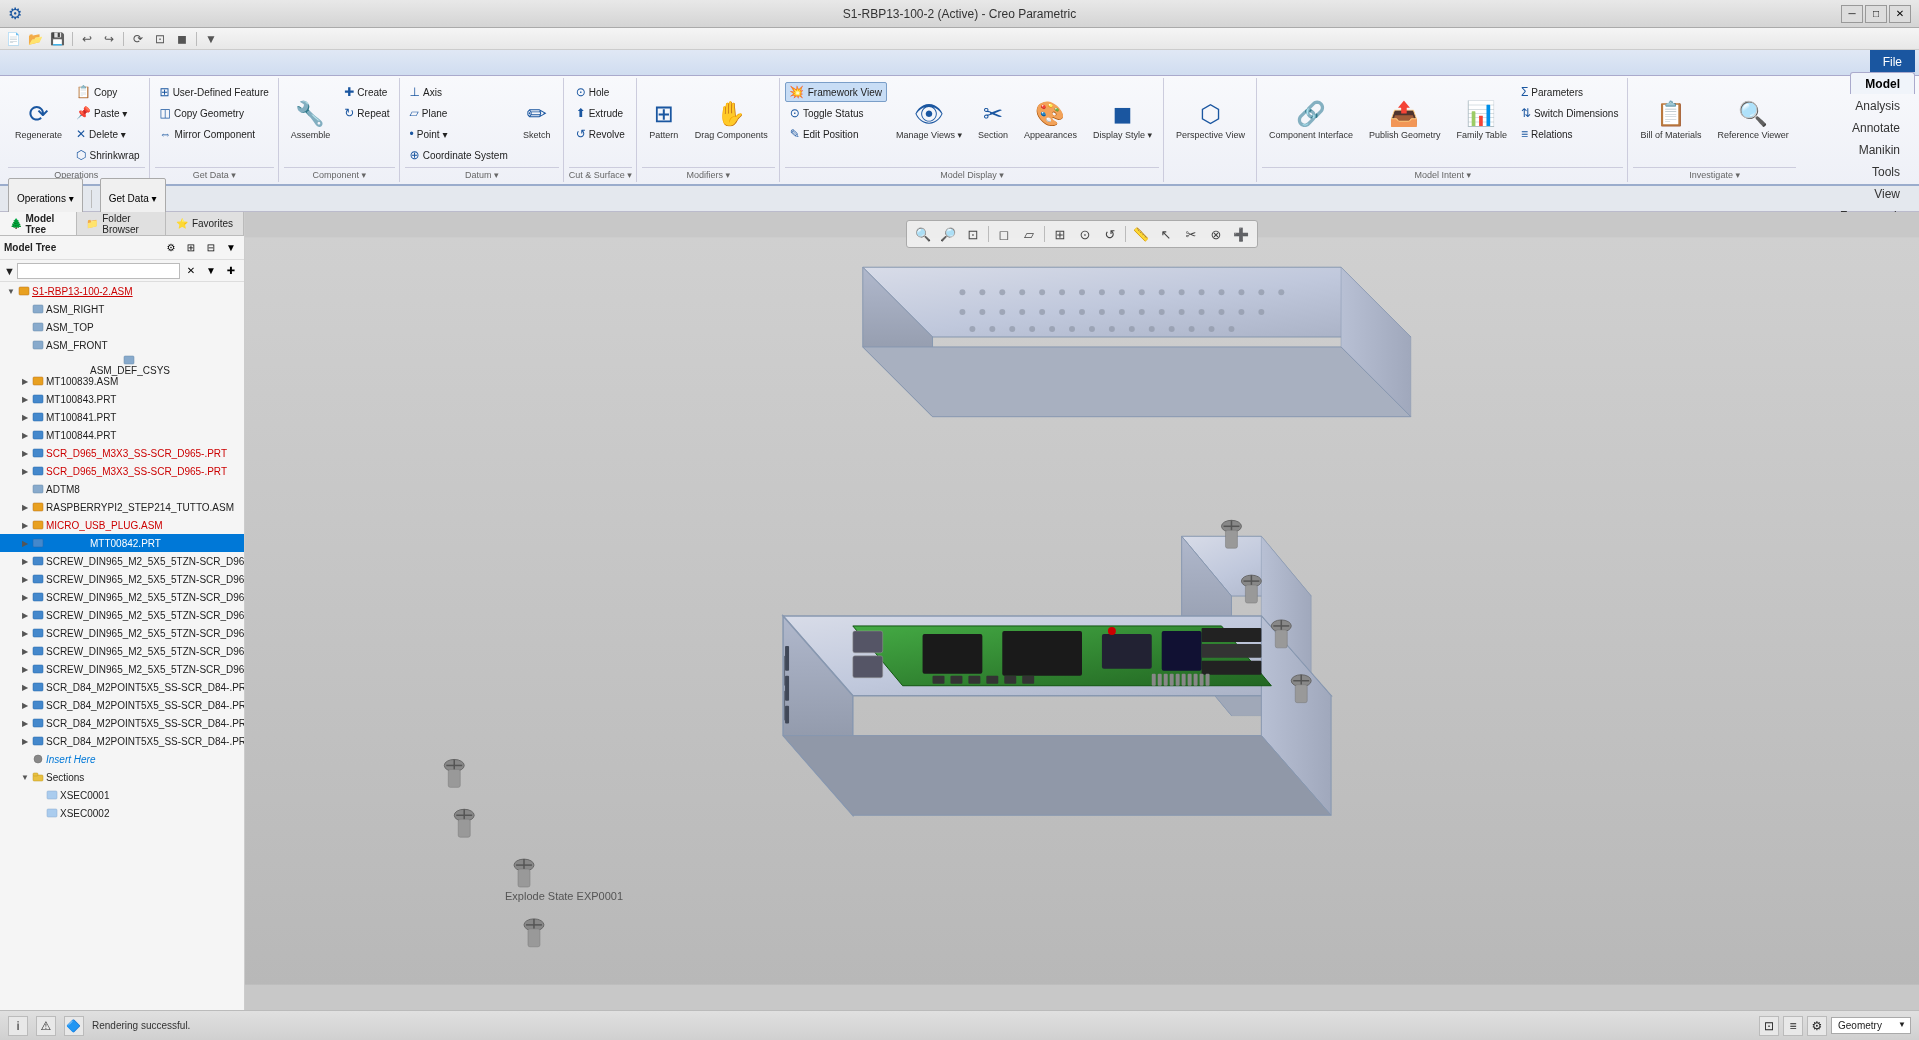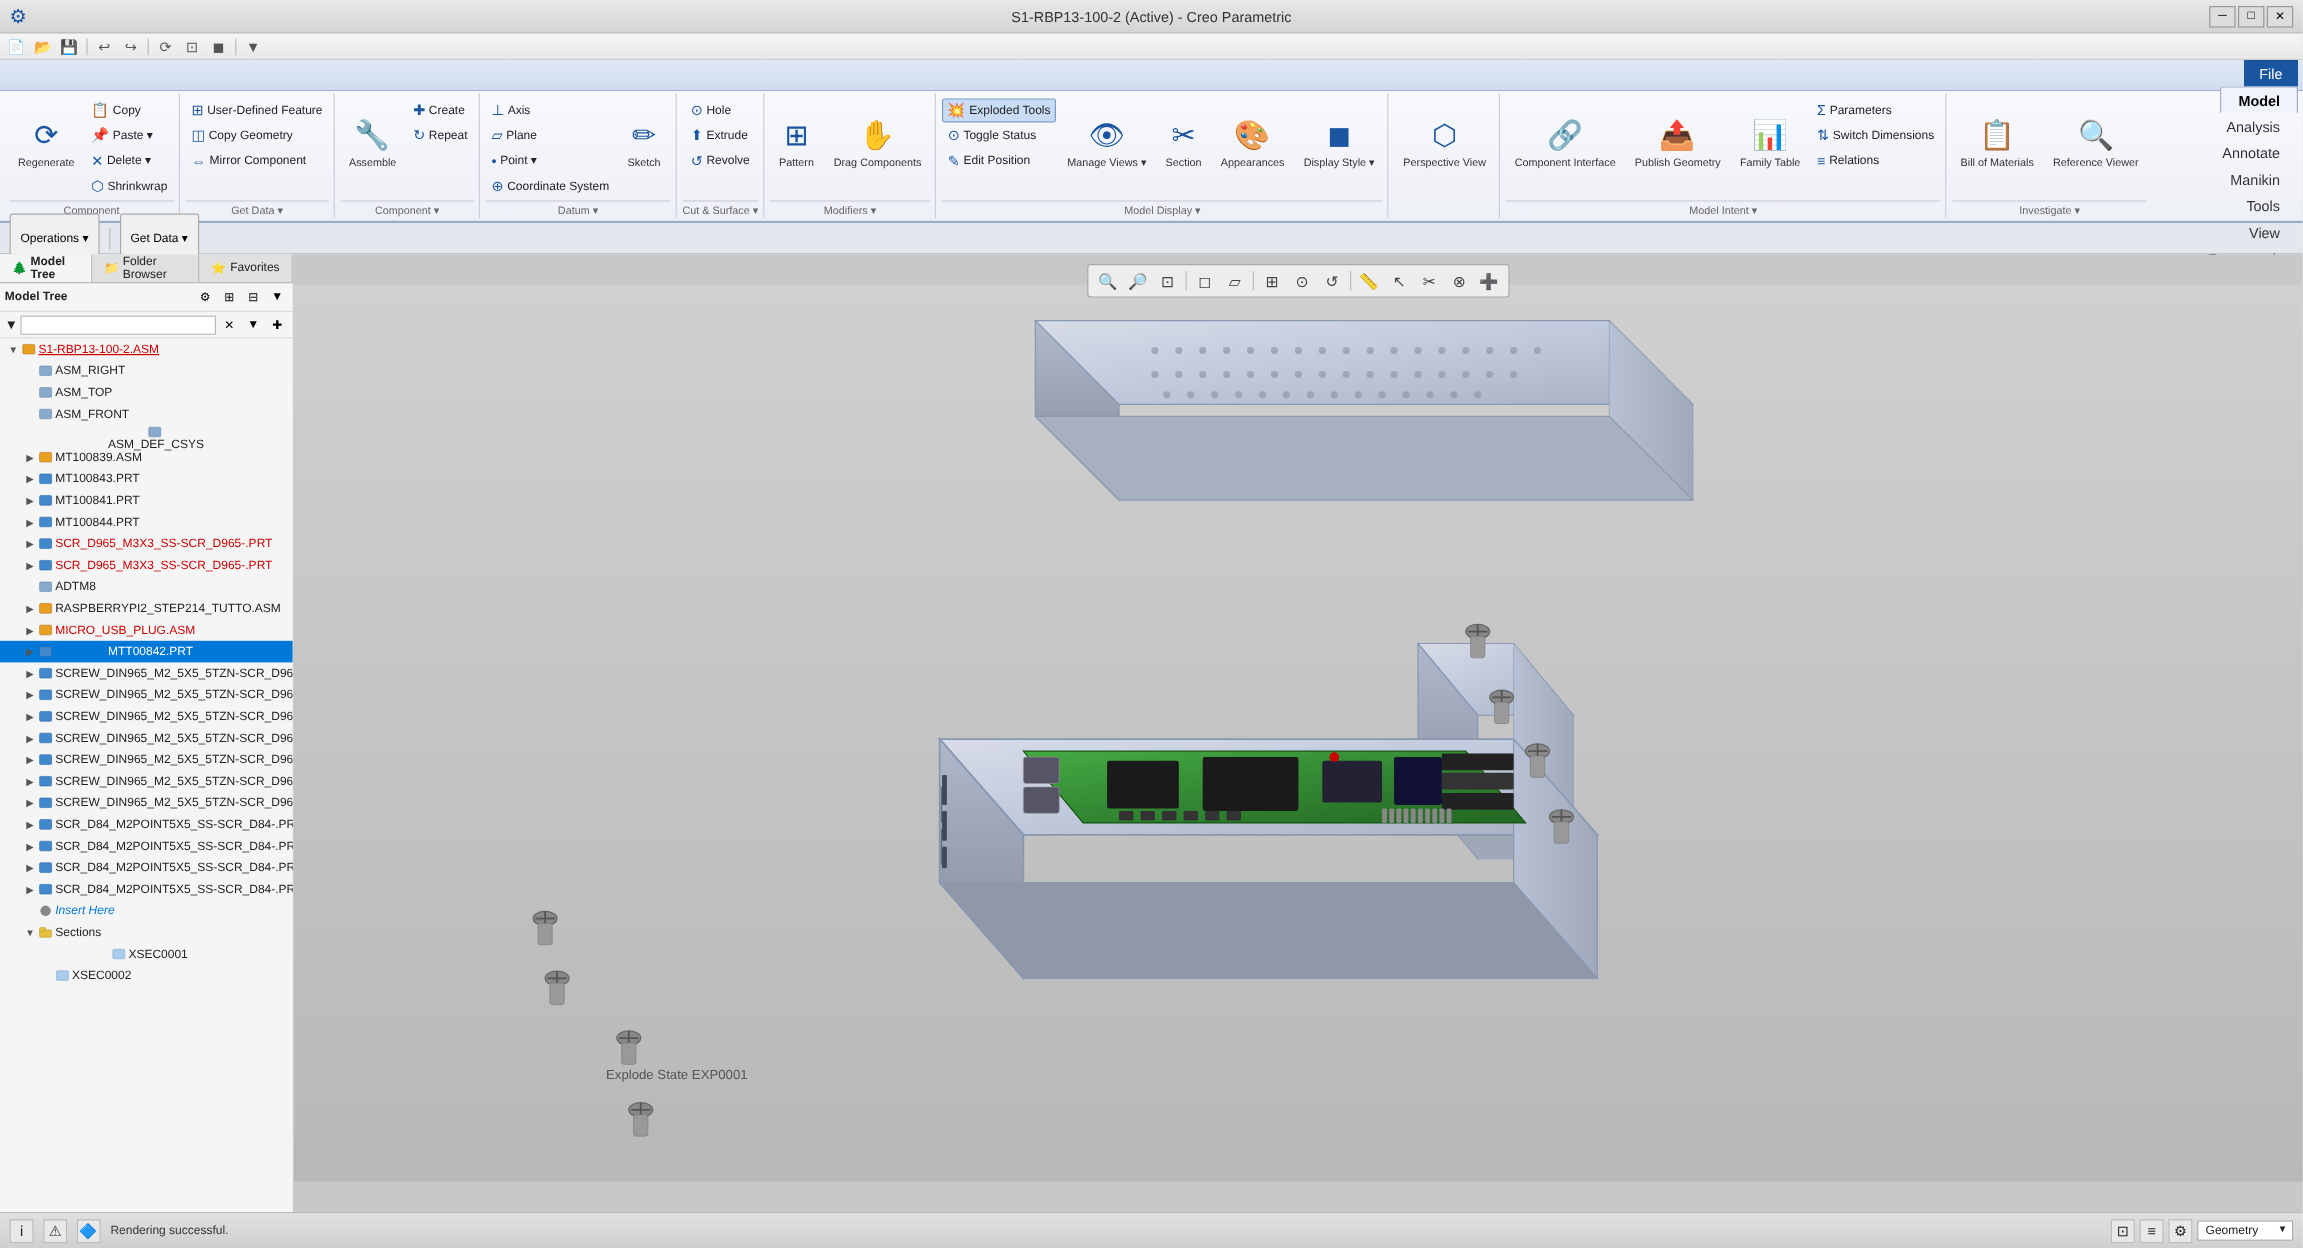--- a/index.html
+++ b/index.html
@@ -325,21 +325,21 @@
         <div class="ribbon-btn-small">
           <span class="icon">✕</span>
           <span>Delete ▾</span>
         </div>
         <div class="ribbon-btn-small">
           <span class="icon">⬡</span>
           <span>Shrinkwrap</span>
         </div>
       </div>
     </div>
-    <div class="ribbon-group-label">Component</div>
+    <div class="ribbon-group-label">Operations</div>
   </div>
 
   <div class="ribbon-group">
     <div class="ribbon-group-content">
       <div class="ribbon-col">
         <div class="ribbon-btn-small">
           <span class="icon">⊞</span>
           <span>User-Defined Feature</span>
         </div>
         <div class="ribbon-btn-small">
@@ -435,21 +435,21 @@
       </div>
     </div>
     <div class="ribbon-group-label">Modifiers ▾</div>
   </div>
 
   <div class="ribbon-group">
     <div class="ribbon-group-content">
       <div class="ribbon-col">
         <div class="ribbon-btn-small active">
           <span class="icon">💥</span>
-          <span>Exploded Tools</span>
+          <span>Framework View</span>
         </div>
         <div class="ribbon-btn-small">
           <span class="icon">⊙</span>
           <span>Toggle Status</span>
         </div>
         <div class="ribbon-btn-small">
           <span class="icon">✎</span>
           <span>Edit Position</span>
         </div>
       </div>
@@ -763,21 +763,21 @@
           <span class="tree-label" style="color: rgb(0, 120, 215); font-style: italic;">Insert Here</span>
         </div>
         <div class="tree-item" style="padding-left: 18px;">
           <span class="expand" style="font-size: 8px; color: rgb(85, 85, 85);">▼</span>
           <span style="display: inline-block; width: 12px; height: 10px; margin-right: 2px; vertical-align: middle;"><svg width="12" height="10">
               <rect x="1" y="3" width="10" height="6" fill="#e8c040" stroke="#c09820" stroke-width="0.5" rx="1"></rect>
               <rect x="1" y="1" width="5" height="3" fill="#e8c040" stroke="#c09820" stroke-width="0.5" rx="1"></rect>
             </svg></span>
           <span class="tree-label">Sections</span>
         </div>
-        <div class="tree-item" style="padding-left: 32px; margin-left: 47px;">
+        <div class="tree-item" style="padding-left: 32px;">
           <span class="expand" style="font-size: 8px; color: rgb(85, 85, 85);"></span>
           <span style="display: inline-block; width: 12px; height: 10px; margin-right: 2px; vertical-align: middle;"><svg width="12" height="10">
               <rect x="1" y="1" width="10" height="8" fill="#aaccee" stroke="#88aacc" stroke-width="0.5" rx="1"></rect>
             </svg></span>
           <span class="tree-label">XSEC0001</span>
         </div>
         <div class="tree-item" style="padding-left: 32px;">
           <span class="expand" style="font-size: 8px; color: rgb(85, 85, 85);"></span>
           <span style="display: inline-block; width: 12px; height: 10px; margin-right: 2px; vertical-align: middle;"><svg width="12" height="10">
               <rect x="1" y="1" width="10" height="8" fill="#aaccee" stroke="#88aacc" stroke-width="0.5" rx="1"></rect>

